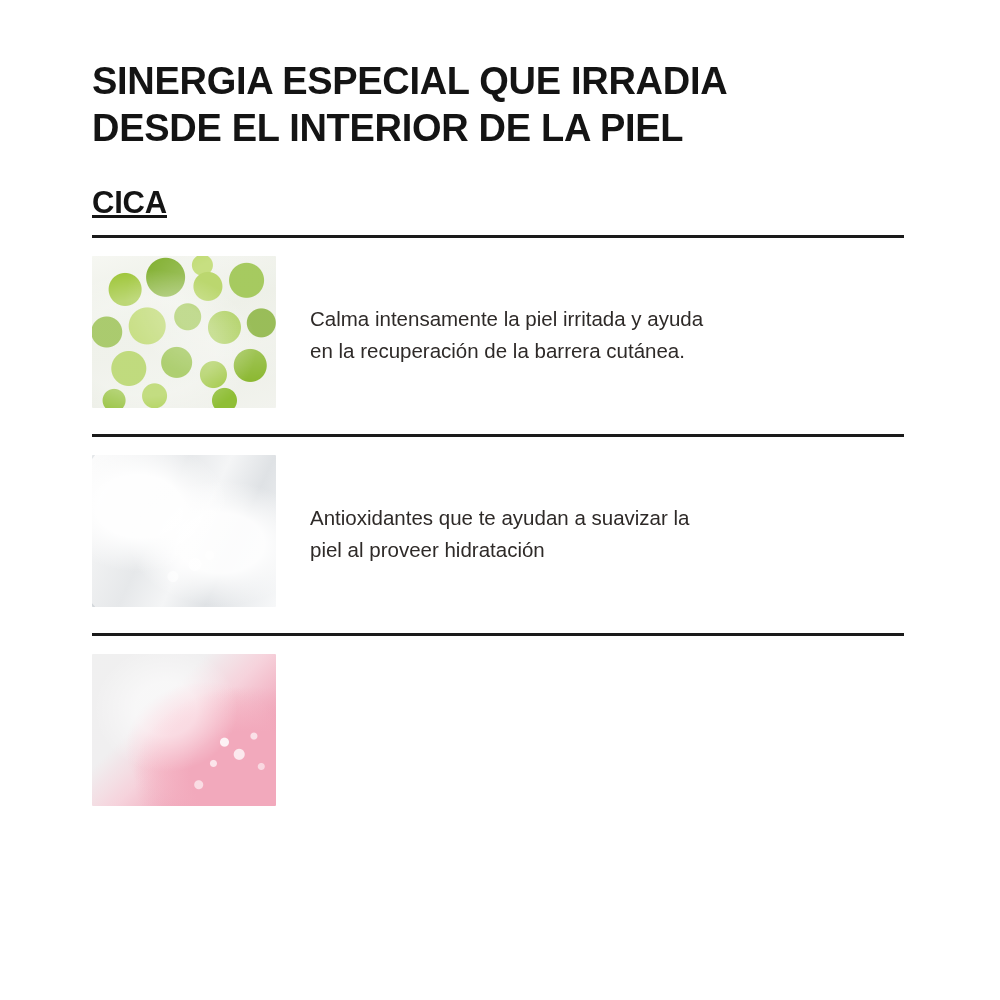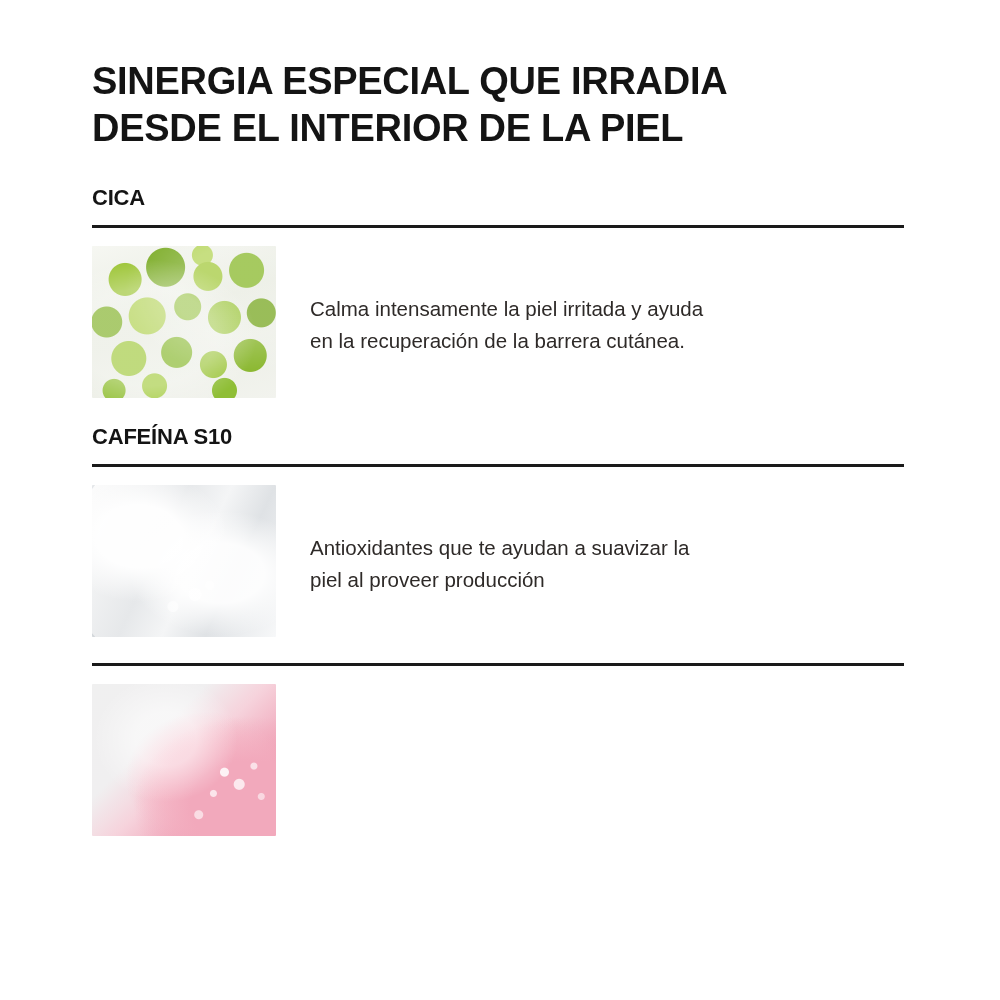--- a/index.html
+++ b/index.html
@@ -37,26 +37,27 @@
   }
 
   .ingredient {
     margin-top: 26px;
   }
   .ingredient.first {
     margin-top: 34px;
   }
 
   .ingredient-title {
-    font-size: 22px;
+    font-size: 31px;
     font-weight: bold;
     letter-spacing: -0.2px;
     color: #141414;
     margin: 0 0 14px 0;
     text-transform: uppercase;
+    text-decoration: underline;
   }
 
   .rule {
     height: 3px;
     background: #1a1a1a;
     width: 812px;
   }
 
   .row {
     display: flex;
@@ -167,26 +168,25 @@
     <h2 class="ingredient-title">CICA</h2>
     <div class="rule"></div>
     <div class="row">
       <div class="swatch sw-cica"></div>
       <p class="desc">Calma intensamente la piel irritada y ayuda
 en la recuperación de la barrera cutánea.</p>
     </div>
   </section>
 
   <section class="ingredient">
-    <h2 class="ingredient-title">CAFEÍNA S10</h2>
     <div class="rule"></div>
     <div class="row">
       <div class="swatch sw-cream"></div>
       <p class="desc">Antioxidantes que te ayudan a suavizar la
-piel al proveer producción</p>
+piel al proveer hidratación</p>
     </div>
   </section>
 
   <section class="ingredient">
     <div class="rule"></div>
     <div class="row">
       <div class="swatch sw-pink"></div>
     </div>
   </section>
 

